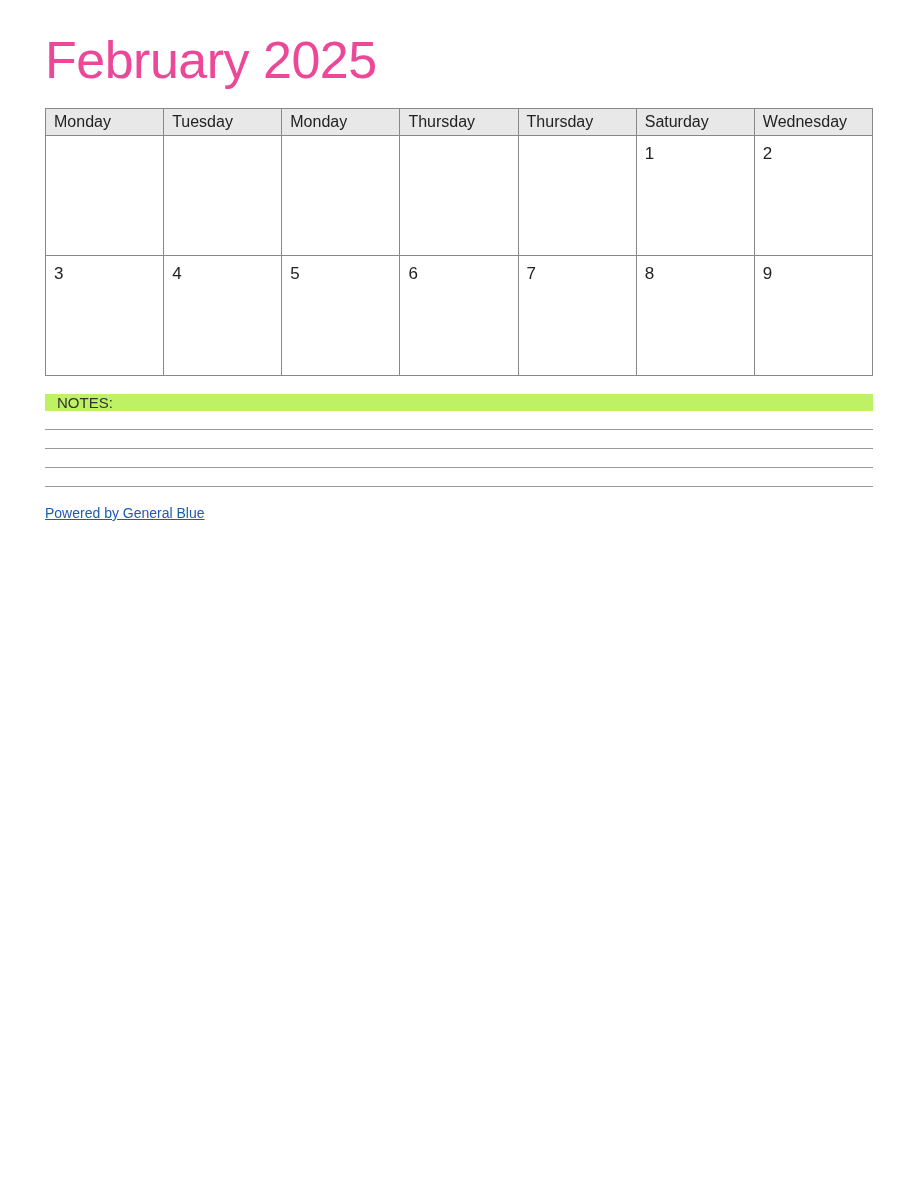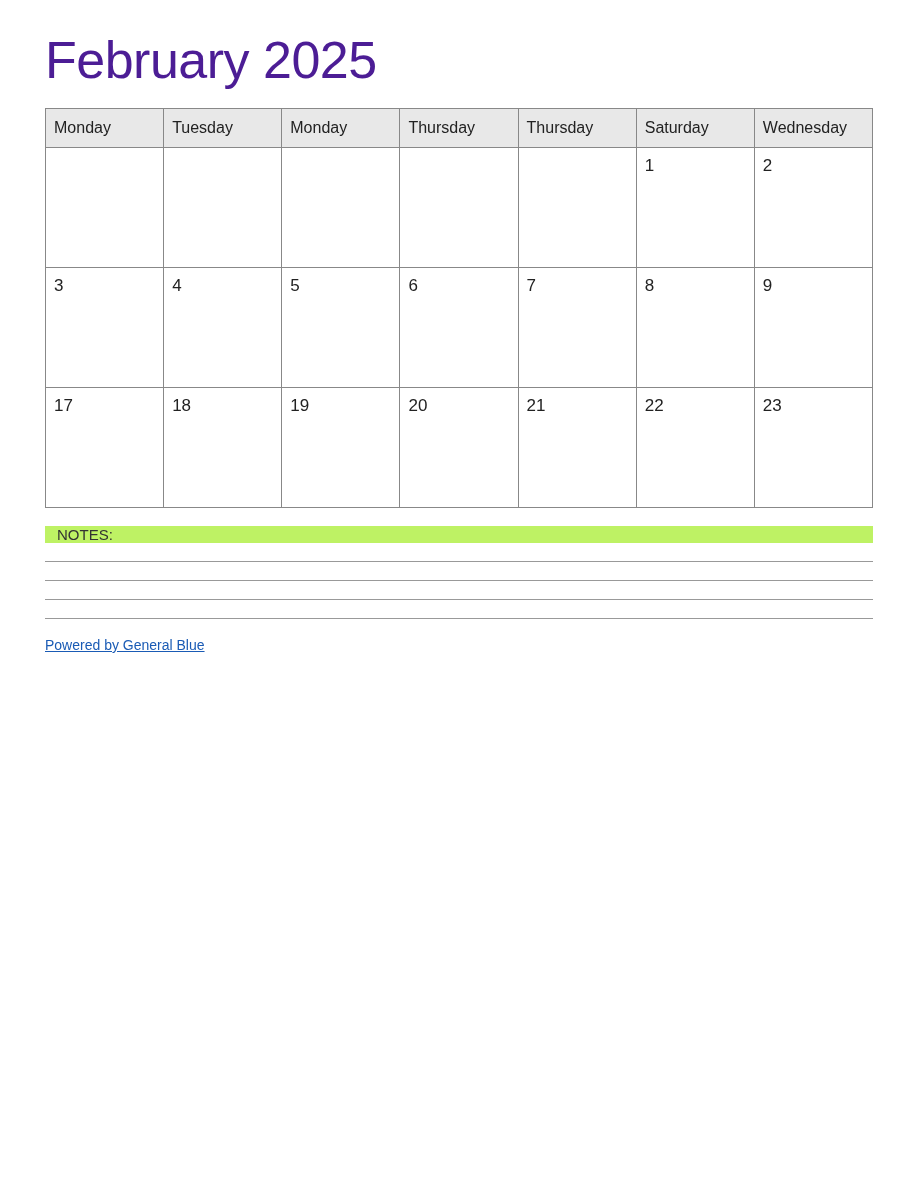--- a/index.html
+++ b/index.html
@@ -12,35 +12,35 @@
       background: #ffffff;
       font-family: Arial, sans-serif;
       width: 918px;
       min-height: 1188px;
       padding: 30px 45px 20px 45px;
     }
 
     .page-title {
       font-size: 52px;
       font-weight: 400;
-      color: #4c1d95;
+      color: #ec4899;
       margin-bottom: 18px;
       letter-spacing: -0.5px;
     }
 
     .calendar-table {
       width: 100%;
       border-collapse: collapse;
       border: 1.5px solid #888888;
     }
 
     .calendar-table th {
       background-color: #e8e8e8;
       border: 1.5px solid #888888;
-      padding: 10px 8px;
+      padding: 4px 8px;
       text-align: left;
       font-size: 16px;
       font-weight: 400;
       color: #222222;
     }
 
     .calendar-table td {
       border: 1.5px solid #888888;
       width: calc(100% / 7);
       height: 120px;
@@ -113,29 +113,20 @@
       </tr>
       <tr>
         <td>3</td>
         <td>4</td>
         <td>5</td>
         <td>6</td>
         <td>7</td>
         <td>8</td>
         <td>9</td>
       </tr>
-      <tr>
-        <td>17</td>
-        <td>18</td>
-        <td>19</td>
-        <td>20</td>
-        <td>21</td>
-        <td>22</td>
-        <td>23</td>
-      </tr>
     </tbody>
 </table>
 
 <div class="notes-section">
   <div class="notes-header">NOTES:</div>
   <hr class="notes-line">
   <hr class="notes-line">
   <hr class="notes-line">
   <hr class="notes-line">
 </div>

